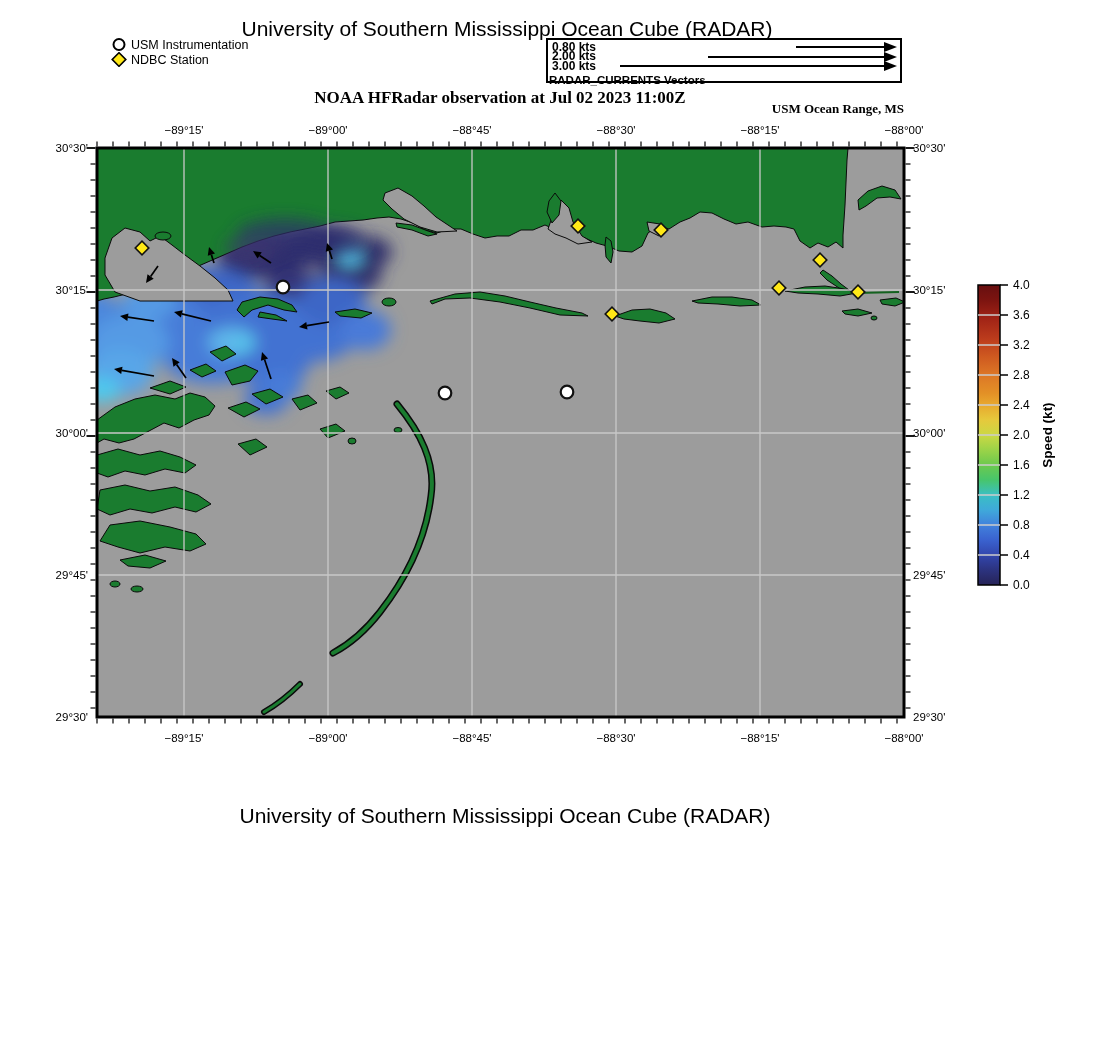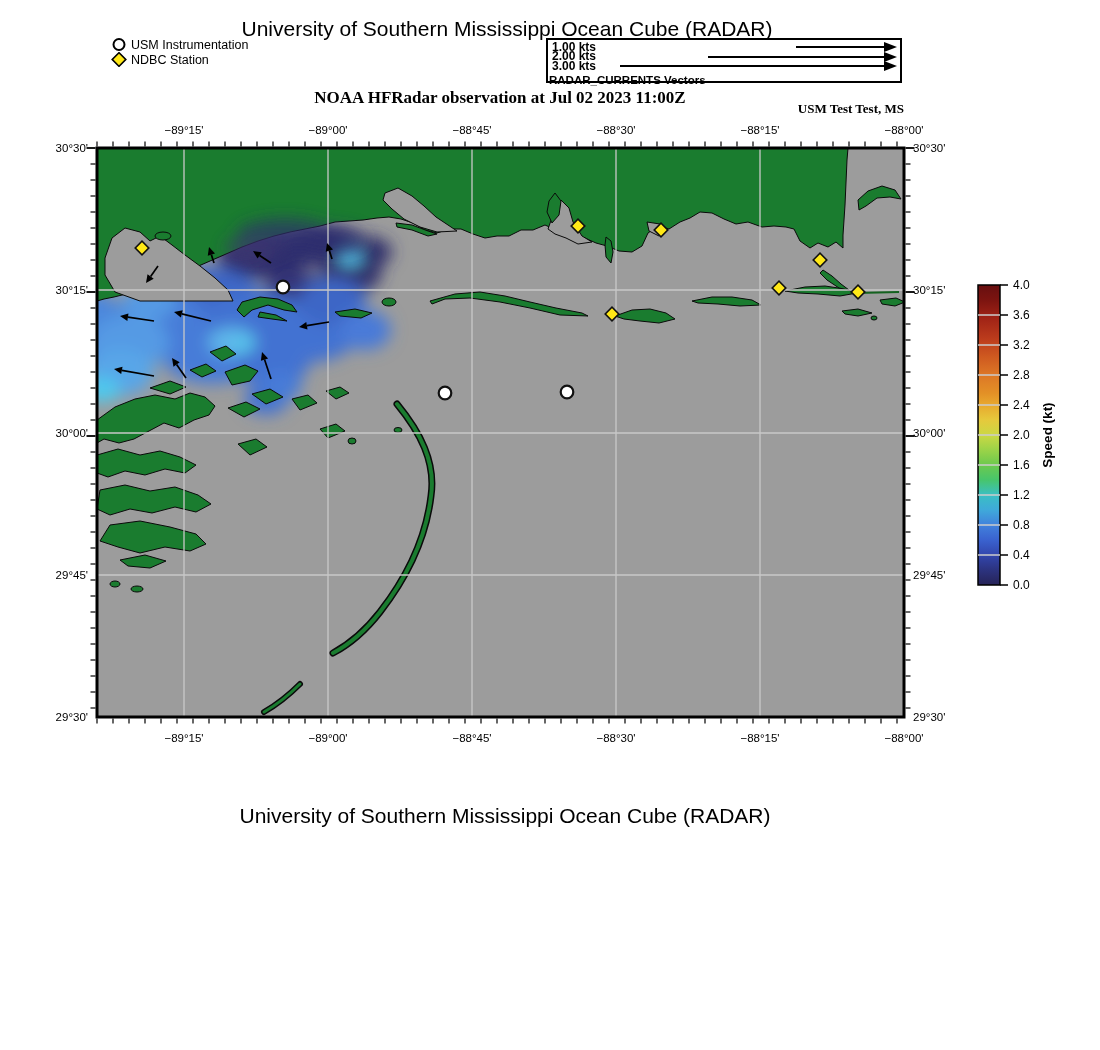--- a/index.html
+++ b/index.html
@@ -33,34 +33,34 @@
   </div>
   <div class="legend-row">
     <svg width="20" height="15">
       <rect x="6.2" y="2.7" width="9.6" height="9.6" transform="rotate(45 11 7.5)" fill="#ffe817" stroke="#000" stroke-width="1.6"></rect>
     </svg>
     <span>NDBC Station</span>
   </div>
 </div>
 
 <div class="abs scalebox" id="scalebox">
-    <div class="sb-label" style="top: 1.5px;">1.00 kts</div>
+    <div class="sb-label" style="top: 1.5px;">0.80 kts</div>
     <div class="sb-line" style="top: 6px; right: 16px; width: 88px;"></div>
     <div class="sb-head" style="top: 2px; right: 3px;"></div>
     <div class="sb-label" style="top: 11px;">2.00 kts</div>
     <div class="sb-line" style="top: 15.5px; right: 16px; width: 176px;"></div>
     <div class="sb-head" style="top: 11.5px; right: 3px;"></div>
     <div class="sb-label" style="top: 20.5px;">3.00 kts</div>
     <div class="sb-line" style="top: 25px; right: 16px; width: 264px;"></div>
     <div class="sb-head" style="top: 21px; right: 3px;"></div>
   </div>
 <div class="abs caption">RADAR_CURRENTS Vectors</div>
 
 <div class="abs serifline" style="left:500px;top:88px;font-size:17px;transform:translateX(-50%);">NOAA HFRadar observation at Jul 02 2023 11:00Z</div>
-<div class="abs serifline" style="right:196px;top:101px;font-size:13px;">USM Test Test, MS</div>
+<div class="abs serifline" style="right:196px;top:101px;font-size:13px;">USM Ocean Range, MS</div>
 
 <svg class="abs" style="left:0;top:0;" width="1100" height="860" viewBox="0 0 1100 860">
   <defs>
     <filter id="blur" x="-50%" y="-50%" width="200%" height="200%">
       <feGaussianBlur stdDeviation="8"></feGaussianBlur>
     </filter>
     <clipPath id="frameclip">
         <rect x="97" y="148" width="807" height="569"></rect>
       </clipPath>
     <linearGradient id="cbargrad" x1="0" y1="0" x2="0" y2="1">

